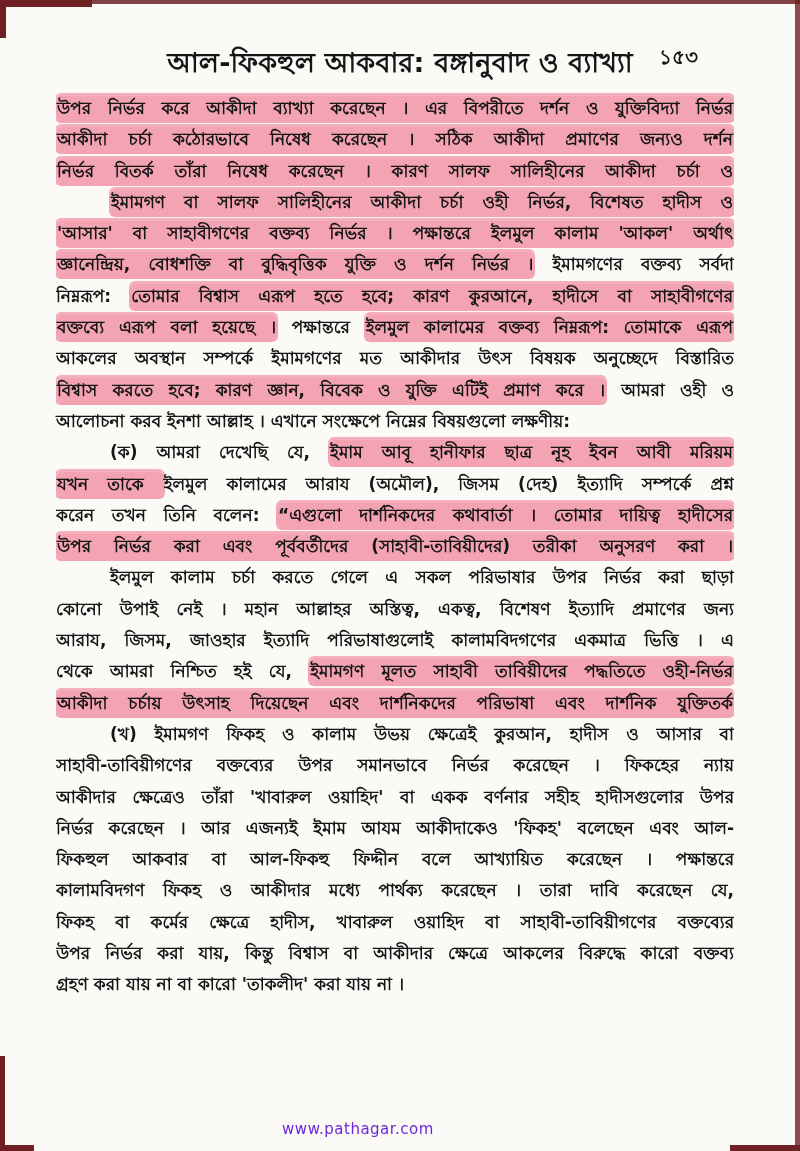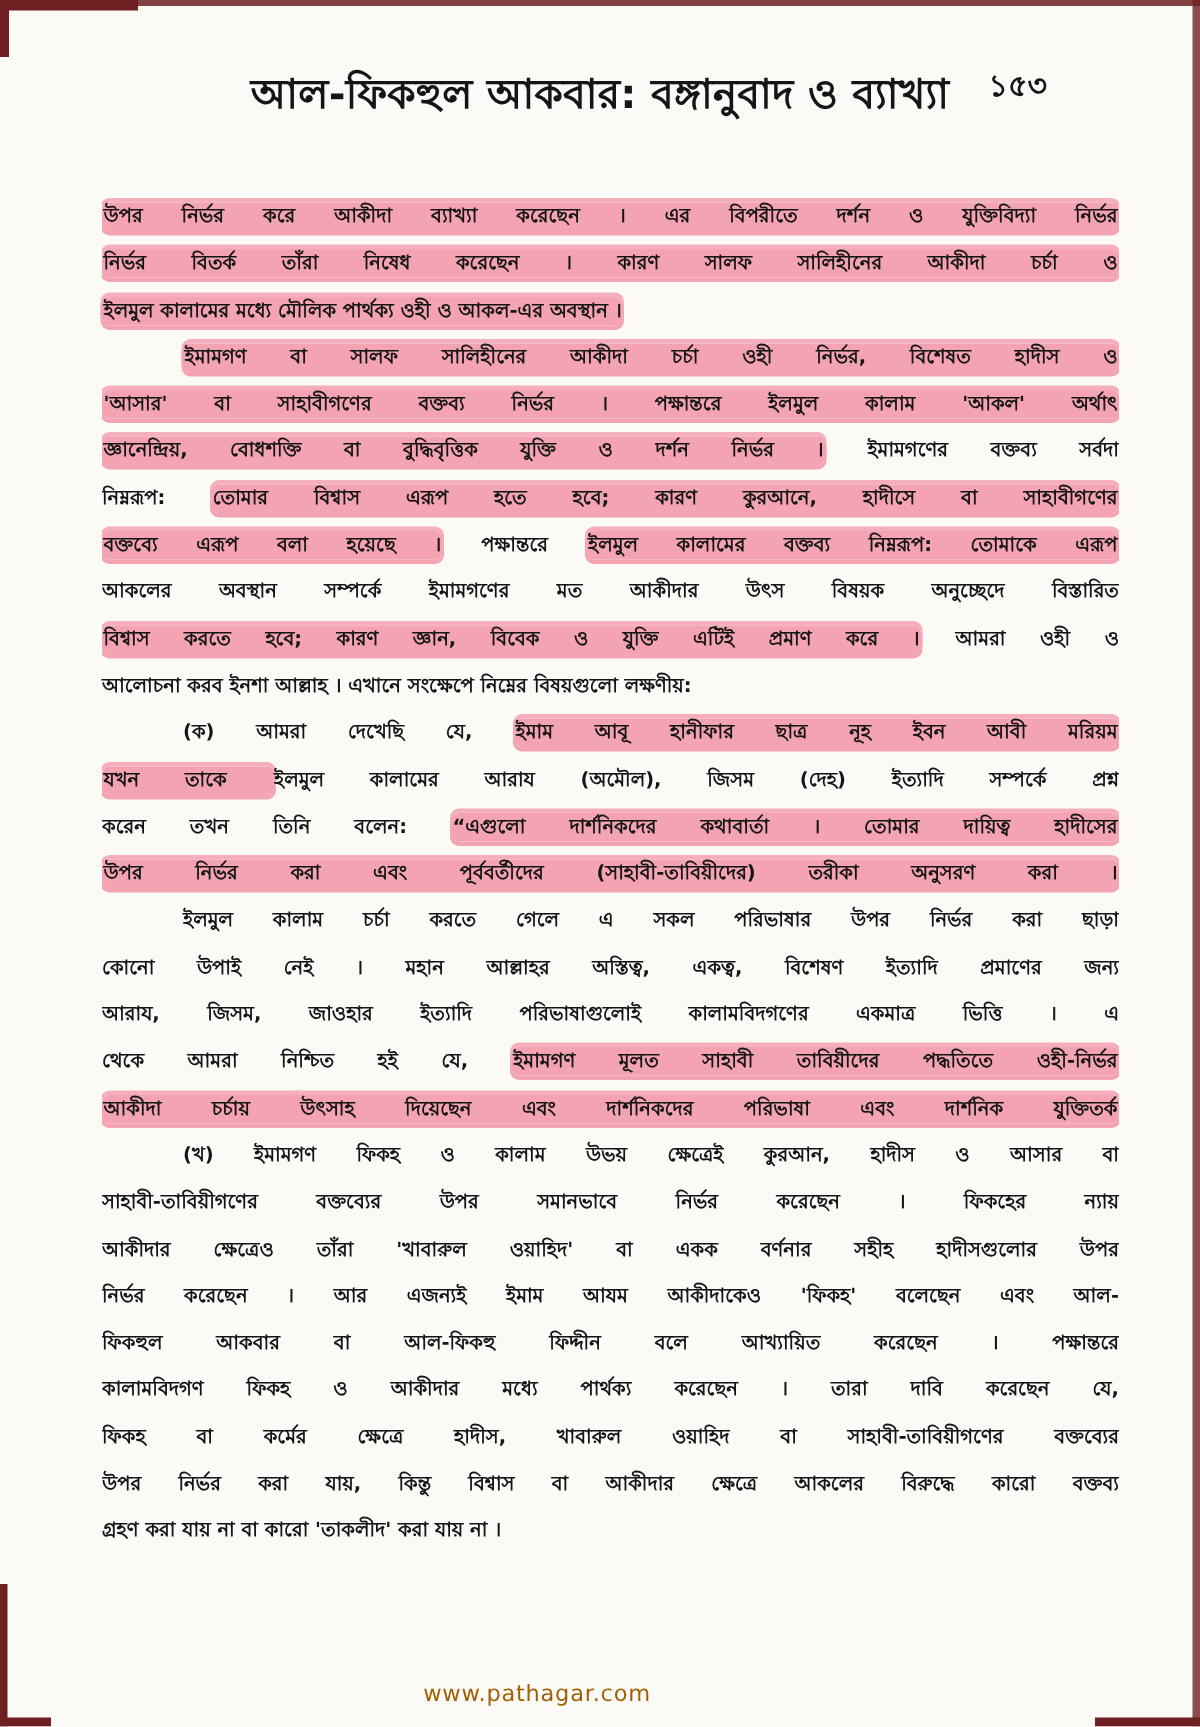--- a/index.html
+++ b/index.html
@@ -24,63 +24,63 @@
   .book-title{
     position:absolute;left:0;right:0;text-align:center;
     font-size:27px;font-weight:bold;letter-spacing:.2px;
   }
   .page-number{
     position:absolute;right:40px;top:0;
     font-size:20px;font-weight:bold;
   }
 
   .page-body{
-    position:absolute;left:68px;top:93px;width:678px;
-    font-size:13px;font-weight:600;margin-top:36px;
+    position:absolute;left:56px;top:93px;width:678px;
+    font-size:17px;font-weight:600;
   }
   .line{
     height:31.3px;line-height:31.3px;white-space:nowrap;
     text-align:left;
   }
   .line.just{
     white-space:normal;text-align:justify;text-align-last:justify;
     overflow:hidden;
   }
   .line.indent{text-indent:54px;}
   .hl{
     background:#f3a3b2;
     box-shadow:0 2px 0 1px #f3a3b2, 0 -2px 0 1px #f5aebb;
     border-radius:5px;
     padding:2px 1px;
   }
   .page-footer{
     position:absolute;left:0;top:1120px;width:716px;text-align:center;
-    font-size:15px;color:#a16207;font-weight:400;letter-spacing:.5px;
+    font-size:15px;color:#6d28d9;font-weight:400;letter-spacing:.5px;
   }
 </style>
 </head>
 <body>
 
 <div class="scan-edge edge-top"></div>
 <div class="scan-edge edge-top-left"></div>
 <div class="scan-edge edge-left"></div>
 <div class="scan-edge edge-right"></div>
 <div class="scan-edge edge-bottom-left"></div>
 <div class="scan-edge edge-bottom"></div>
 <div class="scan-edge edge-bottom-right"></div>
 
 <div class="page-header">
   <div class="book-title">আল-ফিকহুল আকবার: বঙ্গানুবাদ ও ব্যাখ্যা</div>
   <div class="page-number">১৫৩</div>
 </div>
 
 <div class="page-body">
     <div class="line just"><span class="hl">উপর নির্ভর করে আকীদা ব্যাখ্যা করেছেন । এর বিপরীতে দর্শন ও যুক্তিবিদ্যা নির্ভর</span></div>
+    <div class="line just"><span class="hl">আকীদা চর্চা কঠোরভাবে নিষেধ করেছেন । সঠিক আকীদা প্রমাণের জন্যও দর্শন</span></div>
     <div class="line just"><span class="hl">নির্ভর বিতর্ক তাঁরা নিষেধ করেছেন । কারণ সালফ সালিহীনের আকীদা চর্চা ও</span></div>
-    <div class="line"><span class="hl">ইলমুল কালামের মধ্যে মৌলিক পার্থক্য ওহী ও আকল-এর অবস্থান ।</span></div>
     <div class="line just indent"><span class="hl">ইমামগণ বা সালফ সালিহীনের আকীদা চর্চা ওহী নির্ভর, বিশেষত হাদীস ও</span></div>
     <div class="line just"><span class="hl">'আসার' বা সাহাবীগণের বক্তব্য নির্ভর । পক্ষান্তরে ইলমুল কালাম 'আকল' অর্থাৎ</span></div>
     <div class="line just"><span class="hl">জ্ঞানেন্দ্রিয়, বোধশক্তি বা বুদ্ধিবৃত্তিক যুক্তি ও দর্শন নির্ভর ।</span><span> ইমামগণের বক্তব্য সর্বদা</span></div>
     <div class="line just"><span>নিম্নরূপ: </span><span class="hl">তোমার বিশ্বাস এরূপ হতে হবে; কারণ কুরআনে, হাদীসে বা সাহাবীগণের</span></div>
     <div class="line just"><span class="hl">বক্তব্যে এরূপ বলা হয়েছে ।</span><span> পক্ষান্তরে </span><span class="hl">ইলমুল কালামের বক্তব্য নিম্নরূপ: তোমাকে এরূপ</span></div>
     <div class="line just"><span>আকলের অবস্থান সম্পর্কে ইমামগণের মত আকীদার উৎস বিষয়ক অনুচ্ছেদে বিস্তারিত</span></div>
     <div class="line just"><span class="hl">বিশ্বাস করতে হবে; কারণ জ্ঞান, বিবেক ও যুক্তি এটিই প্রমাণ করে ।</span><span> আমরা ওহী ও</span></div>
     <div class="line"><span>আলোচনা করব ইনশা আল্লাহ । এখানে সংক্ষেপে নিম্নের বিষয়গুলো লক্ষণীয়:</span></div>
     <div class="line just indent"><span>(ক) আমরা দেখেছি যে, </span><span class="hl">ইমাম আবূ হানীফার ছাত্র নূহ ইবন আবী মরিয়ম</span></div>
     <div class="line just"><span class="hl">যখন তাকে </span><span>ইলমুল কালামের আরায (অমৌল), জিসম (দেহ) ইত্যাদি সম্পর্কে প্রশ্ন</span></div>

